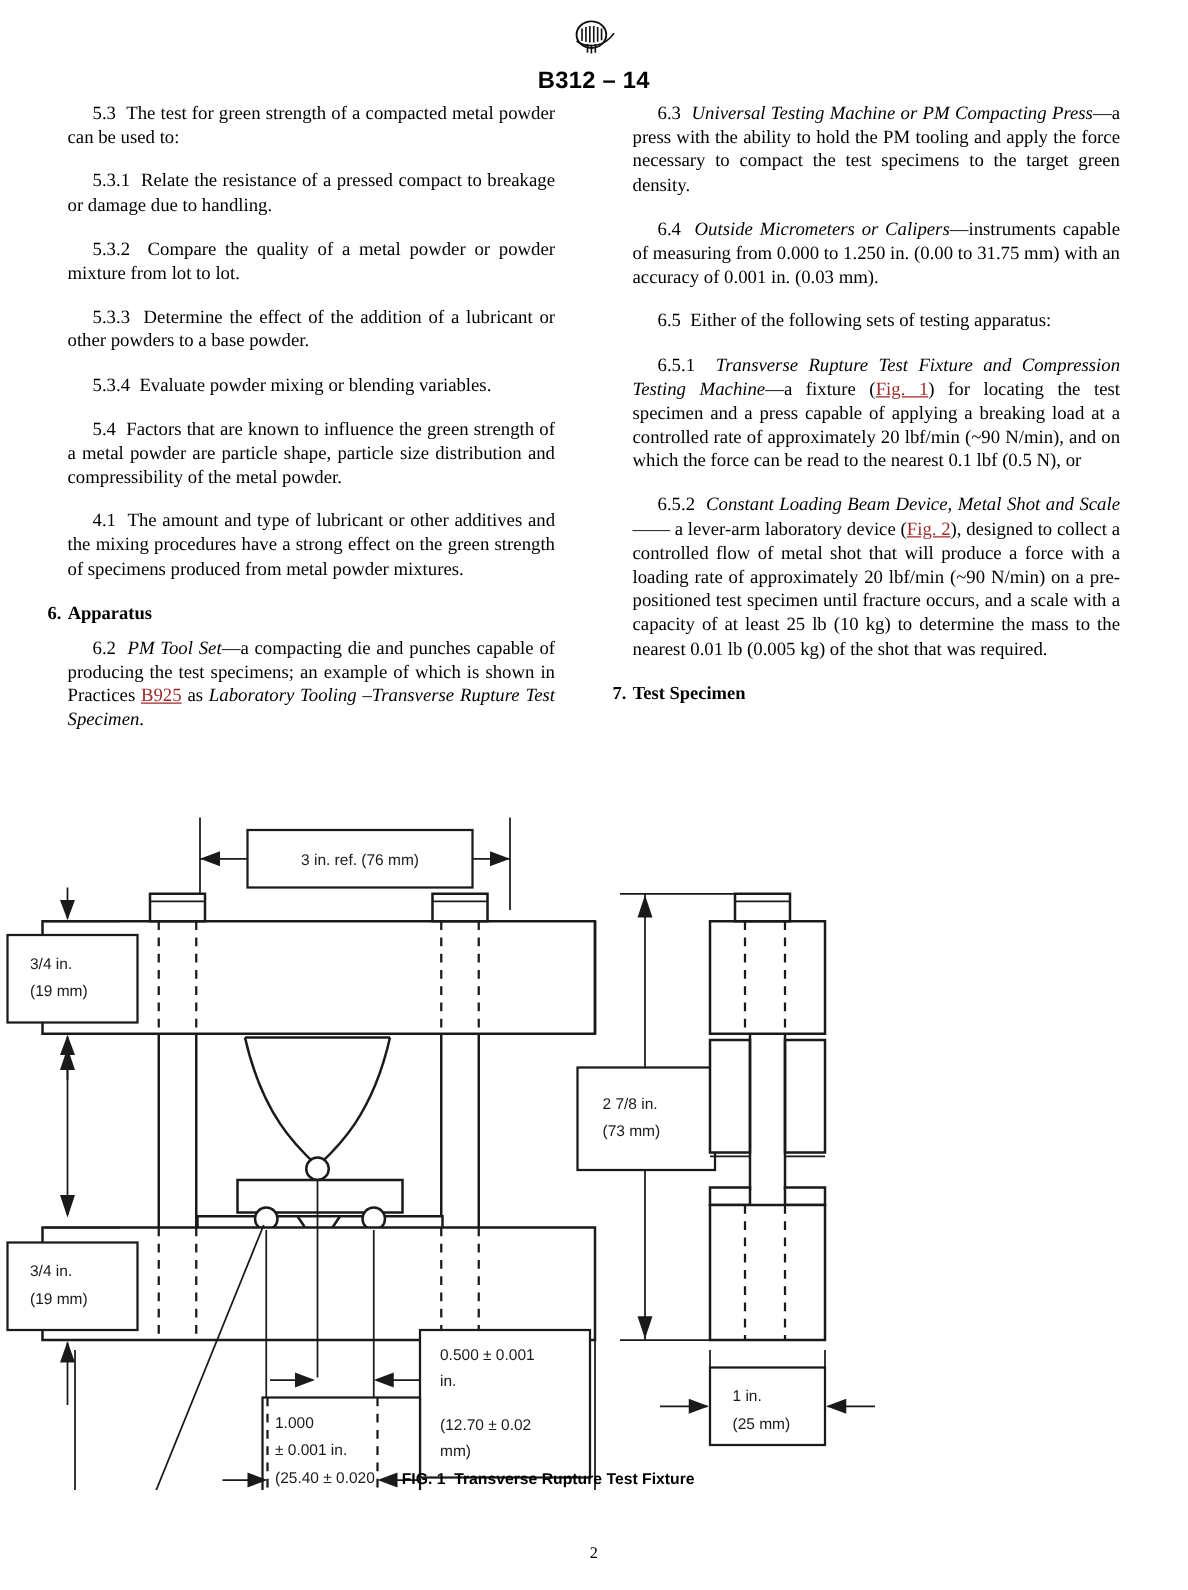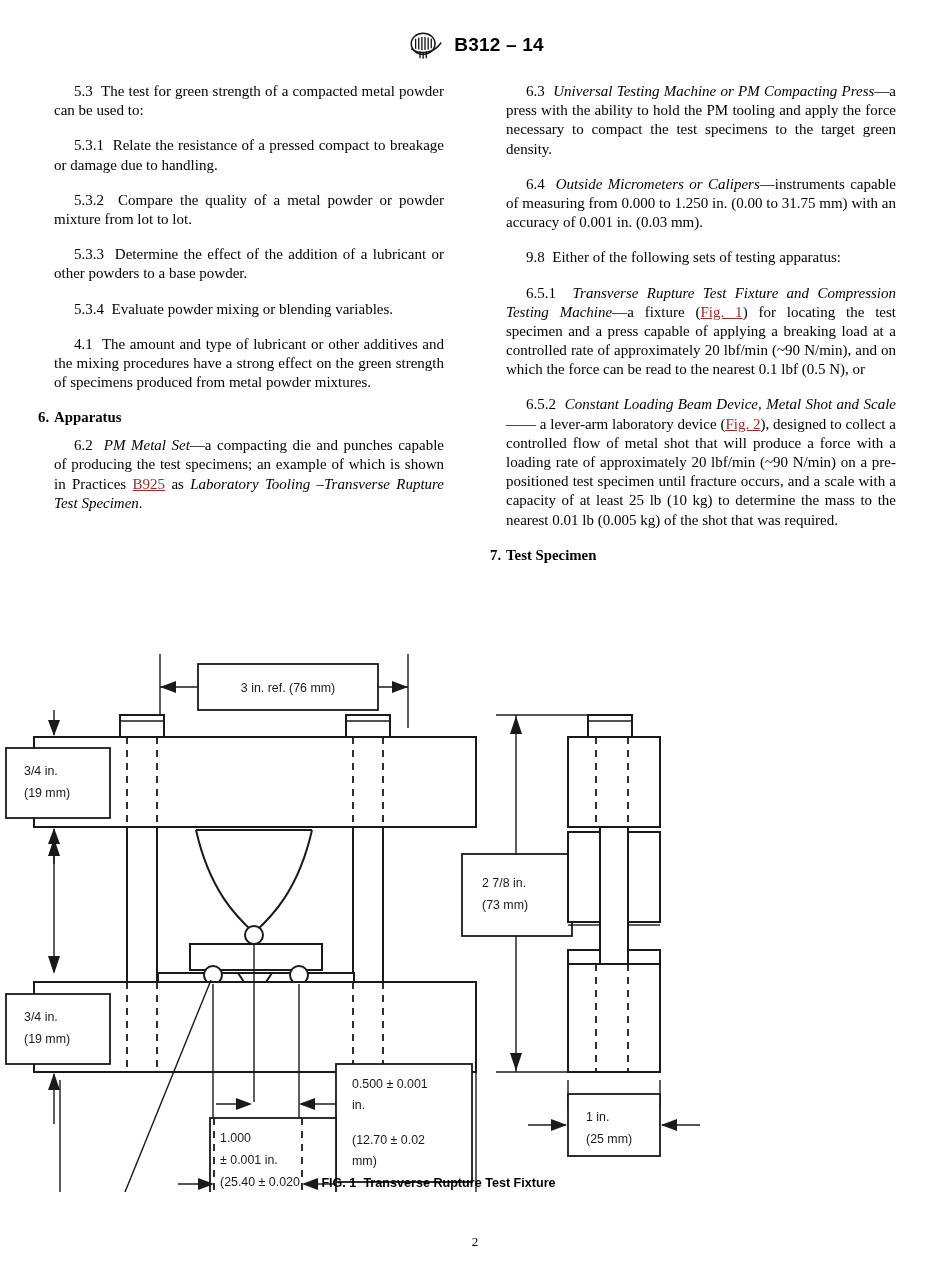--- a/index.html
+++ b/index.html
@@ -15,20 +15,21 @@
   }
 
   
   .page-header {
     display: flex;
     align-items: center;
     justify-content: center;
     gap: 10px;
     padding-top: 38px;
     height: 52px;
+    flex-direction: column;
   }
   .astm-logo { width: 38px; height: 30px; display: block; }
   .std-designation {
     font-family: "Liberation Sans", "DejaVu Sans", sans-serif;
     font-weight: bold;
     font-size: 19px;
     letter-spacing: 0.2px;
   }
 
   
@@ -148,48 +149,51 @@
     </p>
 
     <p class="para indent">
       <span class="num-label">5.3.3</span><span>Determine the effect of the addition of a lubricant or other powders to a base powder.</span>
     </p>
 
     <p class="para indent">
       <span class="num-label">5.3.4</span><span>Evaluate powder mixing or blending variables.</span>
     </p>
 
+    <p class="para indent gap-before">
+      <span class="num-label">5.4</span><span>Factors that are known to influence the green strength of a metal powder are particle shape, particle size distribution and compressibility of the metal powder.</span>
+    </p>
 
     <p class="para indent gap-before">
       <span class="num-label">4.1</span><span>The amount and type of lubricant or other additives and the mixing procedures have a strong effect on the green strength of specimens produced from metal powder mixtures.</span>
     </p>
 
     <h2 class="sec-head">
       <span class="num">6.</span><span>Apparatus</span>
     </h2>
 
 
     <p class="para indent gap-before">
-      <span class="num-label">6.2</span><i>PM Metal Set</i><span>—a compacting die and punches capable of producing the test specimens; an example of which is shown in Practices </span><a class="link" href="#">B925</a><span> as </span><i>Laboratory Tooling –Transverse Rupture Test Specimen</i><span>.</span>
+      <span class="num-label">6.2</span><i>PM Tool Set</i><span>—a compacting die and punches capable of producing the test specimens; an example of which is shown in Practices </span><a class="link" href="#">B925</a><span> as </span><i>Laboratory Tooling –Transverse Rupture Test Specimen</i><span>.</span>
     </p>
 
   </div>
 
   <div class="col">
 
     <p class="para indent">
       <span class="num-label">6.3</span><i>Universal Testing Machine or PM Compacting Press</i><span>—a press with the ability to hold the PM tooling and apply the force necessary to compact the test specimens to the target green density.</span>
     </p>
 
     <p class="para indent gap-before">
       <span class="num-label">6.4</span><i>Outside Micrometers or Calipers</i><span>—instruments capable of measuring from 0.000 to 1.250 in. (0.00 to 31.75 mm) with an accuracy of 0.001 in. (0.03 mm).</span>
     </p>
 
     <p class="para indent gap-before">
-      <span class="num-label">9.8</span><span>Either of the following sets of testing apparatus:</span>
+      <span class="num-label">6.5</span><span>Either of the following sets of testing apparatus:</span>
     </p>
 
     <p class="para indent gap-before">
       <span class="num-label">6.5.1</span><i>Transverse Rupture Test Fixture and Compression Testing Machine</i><span>—a fixture (</span><a class="link" href="#">Fig. 1</a><span>) for locating the test specimen and a press capable of applying a breaking load at a controlled rate of approximately 20 lbf/min (~90 N/min), and on which the force can be read to the nearest 0.1 lbf (0.5 N), or</span>
     </p>
 
     <p class="para indent">
       <span class="num-label">6.5.2</span><i>Constant Loading Beam Device, Metal Shot and Scale</i><span>—— a lever-arm laboratory device (</span><a class="link" href="#">Fig. 2</a><span>), designed to collect a controlled flow of metal shot that will produce a force with a loading rate of approximately 20 lbf/min (~90 N/min) on a pre-positioned test specimen until fracture occurs, and a scale with a capacity of at least 25 lb (10 kg) to determine the mass to the nearest 0.01 lb (0.005 kg) of the shot that was required.</span>
     </p>
 

